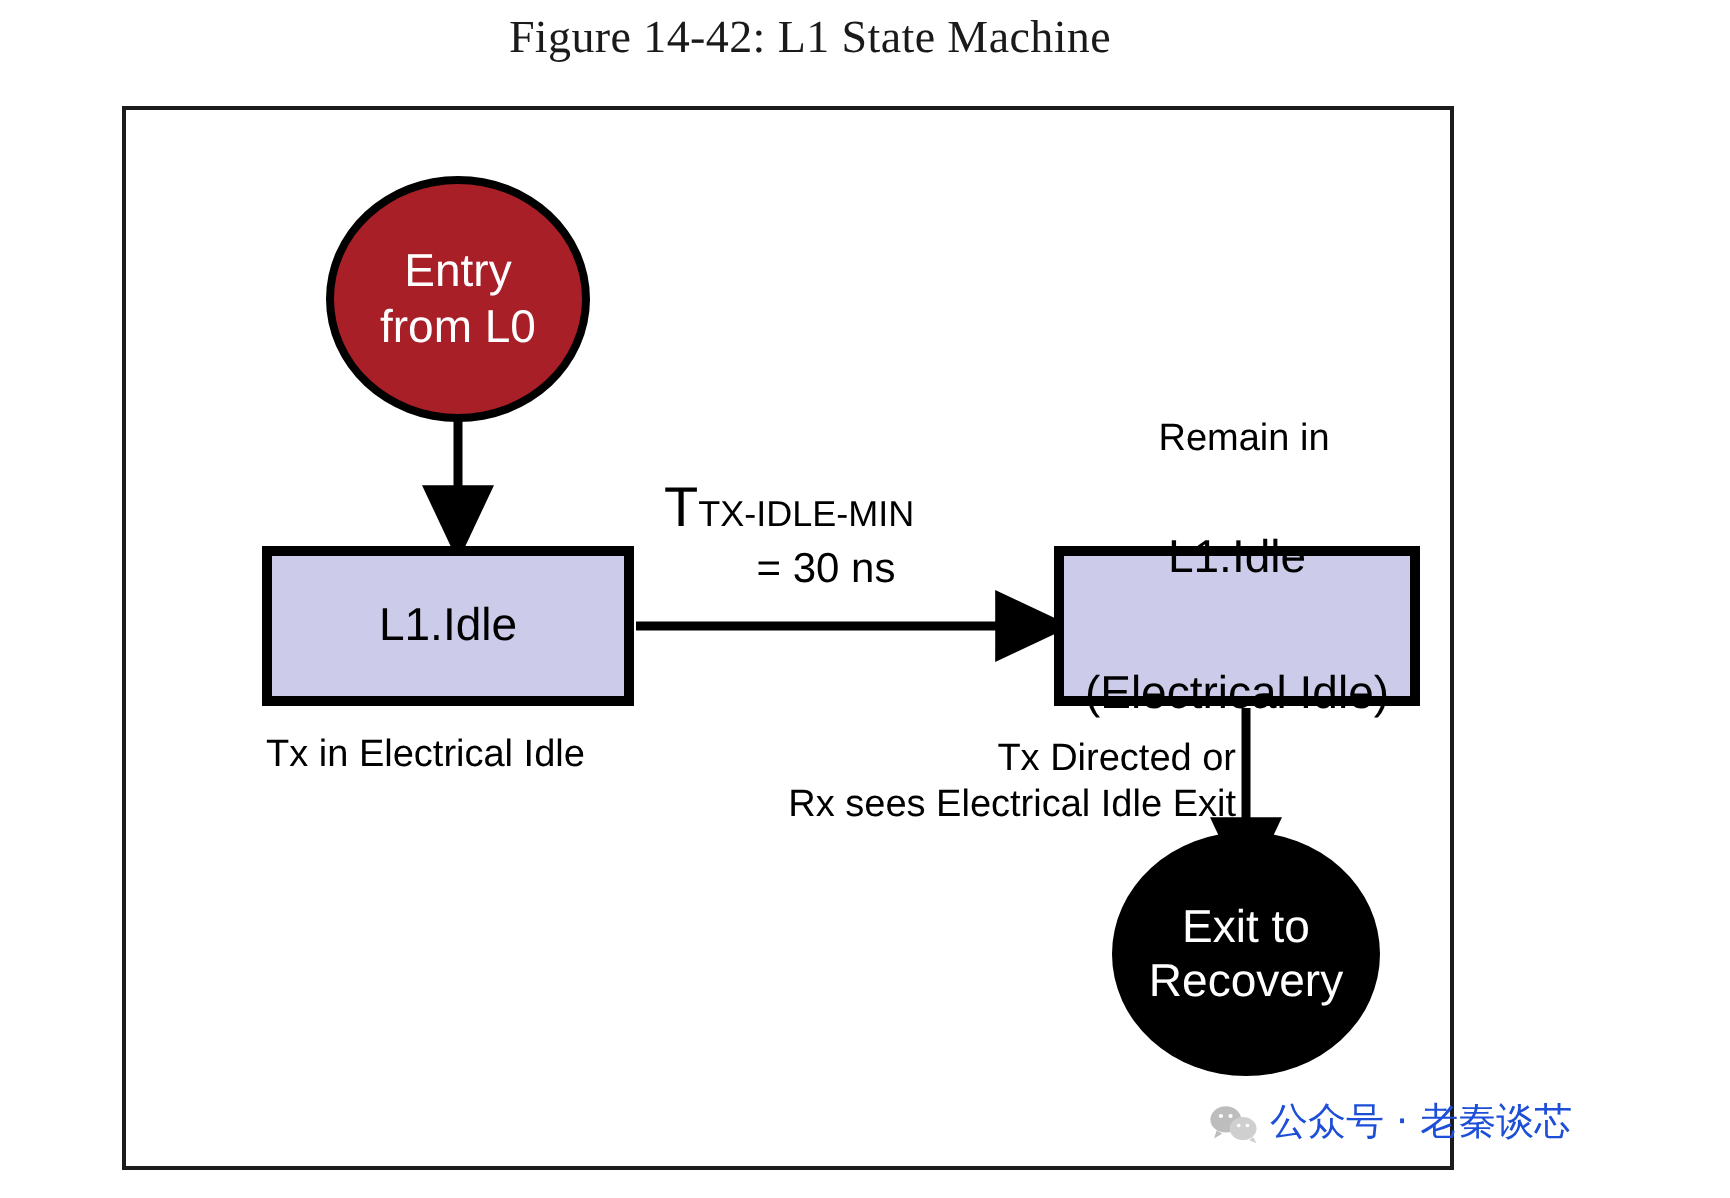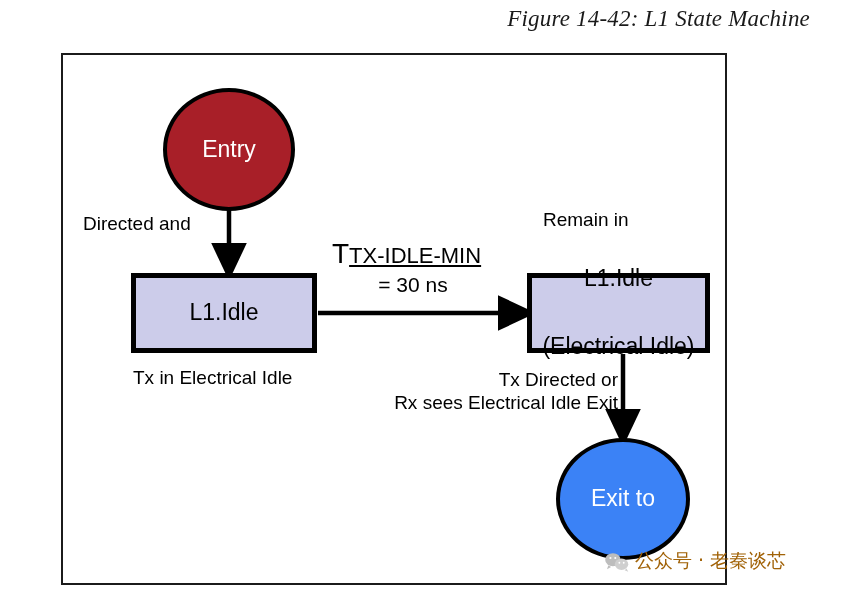--- a/index.html
+++ b/index.html
@@ -15,23 +15,22 @@
     font-family: "Liberation Sans", sans-serif;
     color: #000000;
   }
 
   
   #figure-title {
     position: absolute;
     left: 0;
     top: 6px;
     width: 810px;
-    text-align: right;
+    text-align: center;
     font-family: "Liberation Serif", serif;
-    font-style: italic;
     font-size: 23px;
     letter-spacing: 0.2px;
     color: #1a1a1a;
     white-space: nowrap;
   }
 
   
   #diagram-frame {
     position: absolute;
     left: 61px;
@@ -60,24 +59,24 @@
   }
   #node-entry-from-l0 {
     left: 163px;
     top: 88px;
     width: 132px;
     height: 123px;
     background: #a81f28;
   }
   #node-exit-to-recovery {
     left: 556px;
-    top: 438px;
+    top: 416px;
     width: 134px;
     height: 122px;
-    background: #3b82f6;
+    background: #000000;
   }
 
   .box-node {
     position: absolute;
     background: #ccccea;
     border: 5px solid #000000;
     box-sizing: border-box;
     display: flex;
     flex-direction: column;
     align-items: center;
@@ -110,21 +109,21 @@
     white-space: nowrap;
   }
   #label-directed-eios {
     left: 83px;
     top: 212px;
     text-align: left;
   }
   #label-remain-idle {
     left: 543px;
     top: 208px;
-    text-align: left;
+    text-align: center;
     width: 158px;
   }
   #label-tx-in-electrical-idle {
     left: 133px;
     top: 366px;
     text-align: left;
   }
   #label-tx-directed {
     left: 358px;
     top: 368px;
@@ -146,23 +145,22 @@
     white-space: nowrap;
     display: block;
     text-align: left;
     padding-left: 2px;
   }
   #label-timing .t-big {
     font-size: 28px;
     vertical-align: baseline;
   }
   #label-timing .t-sub {
-    font-size: 22px;
+    font-size: 18px;
     vertical-align: baseline;
-    text-decoration: underline;
   }
   #label-timing .t-eq {
     font-size: 21px;
     display: block;
     text-align: center;
     margin-top: 3px;
     padding-right: 14px;
   }
 
   
@@ -182,21 +180,21 @@
     top: 548px;
     display: flex;
     align-items: center;
     gap: 7px;
     color: #b0b0b0;
     font-size: 19px;
     font-family: "DejaVu Sans", sans-serif;
     white-space: nowrap;
   }
   #watermark .wm-text {
-    color: #a16207;
+    color: #1d4ed8;
   }
 </style>
 </head>
 <body>
 
 <div id="figure-title">Figure 14-42: L1 State Machine</div>
 
 <div id="diagram-frame"></div>
 
 <svg id="arrow-layer" viewBox="0 0 865 599" xmlns="http://www.w3.org/2000/svg">
@@ -214,37 +212,38 @@
     <line x1="318" y1="313" x2="521" y2="313" stroke="#000000" stroke-width="4.5" marker-end="url(#ah)"></line>
   </g>
 
   <g>
     <line x1="623" y1="354" x2="623" y2="432" stroke="#000000" stroke-width="4.5" marker-end="url(#ah)"></line>
   </g>
 </svg>
 
 <div class="circle-node" id="node-entry-from-l0">
   <span>Entry</span>
+  <span>from L0</span>
 </div>
 
 <div class="box-node" id="node-l1-entry">
   <span>L1.Idle</span>
 </div>
 
 <div class="box-node" id="node-l1-idle">
   <span>L1.Idle</span>
   <span>(Electrical Idle)</span>
 </div>
 
 <div class="circle-node" id="node-exit-to-recovery">
   <span>Exit to</span>
+  <span>Recovery</span>
 </div>
 
 <div class="edge-label" id="label-directed-eios">
-  <div>Directed and</div>
 </div>
 
 <div id="label-timing">
   <span class="t-line">
     <span class="t-big">T</span><span class="t-sub">TX-IDLE-MIN</span>
   </span>
   <span class="t-eq">= 30 ns</span>
 </div>
 
 <div class="edge-label" id="label-remain-idle">

